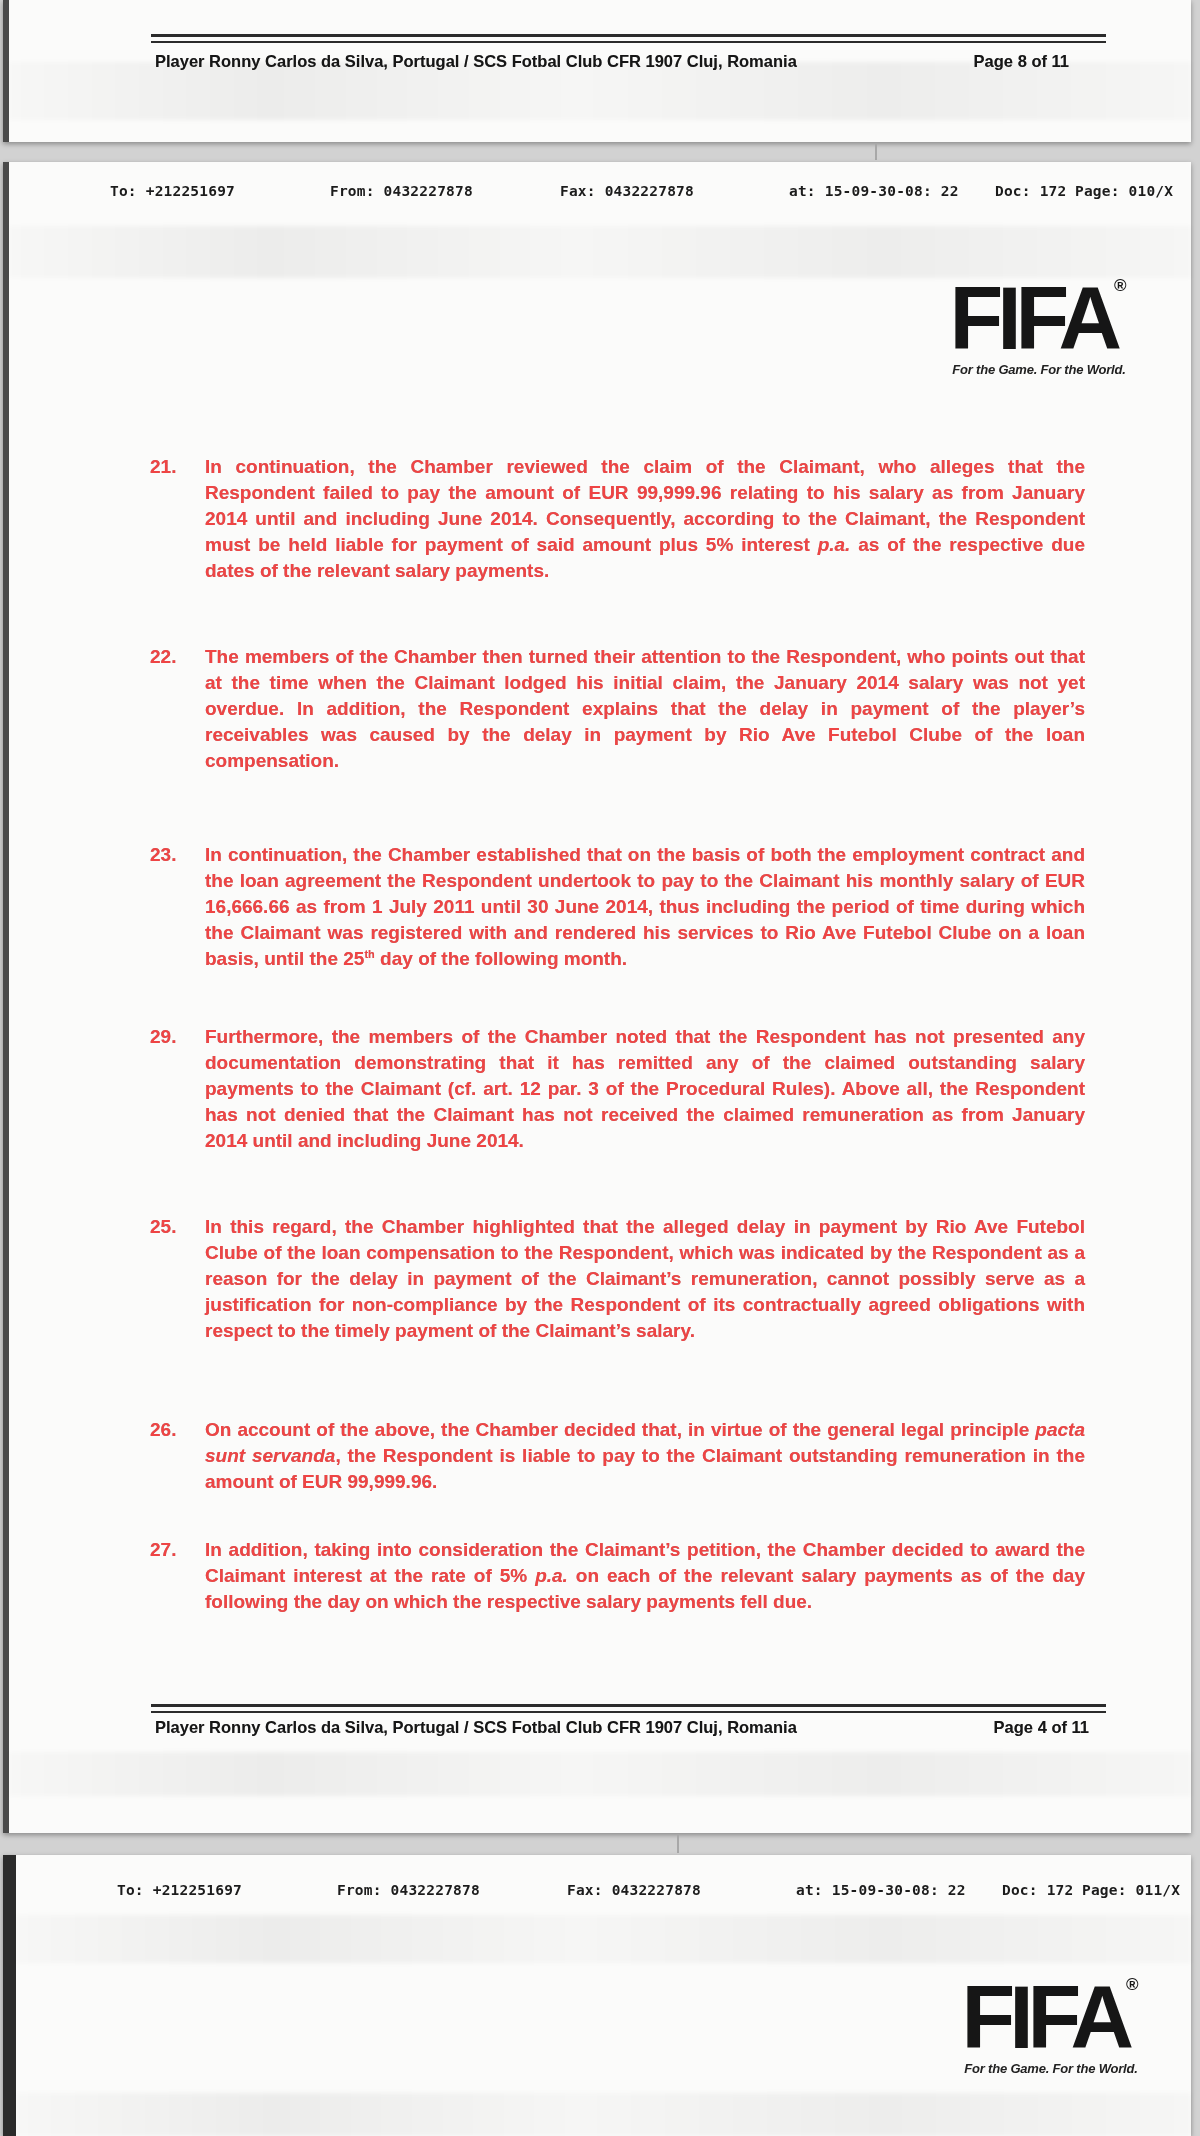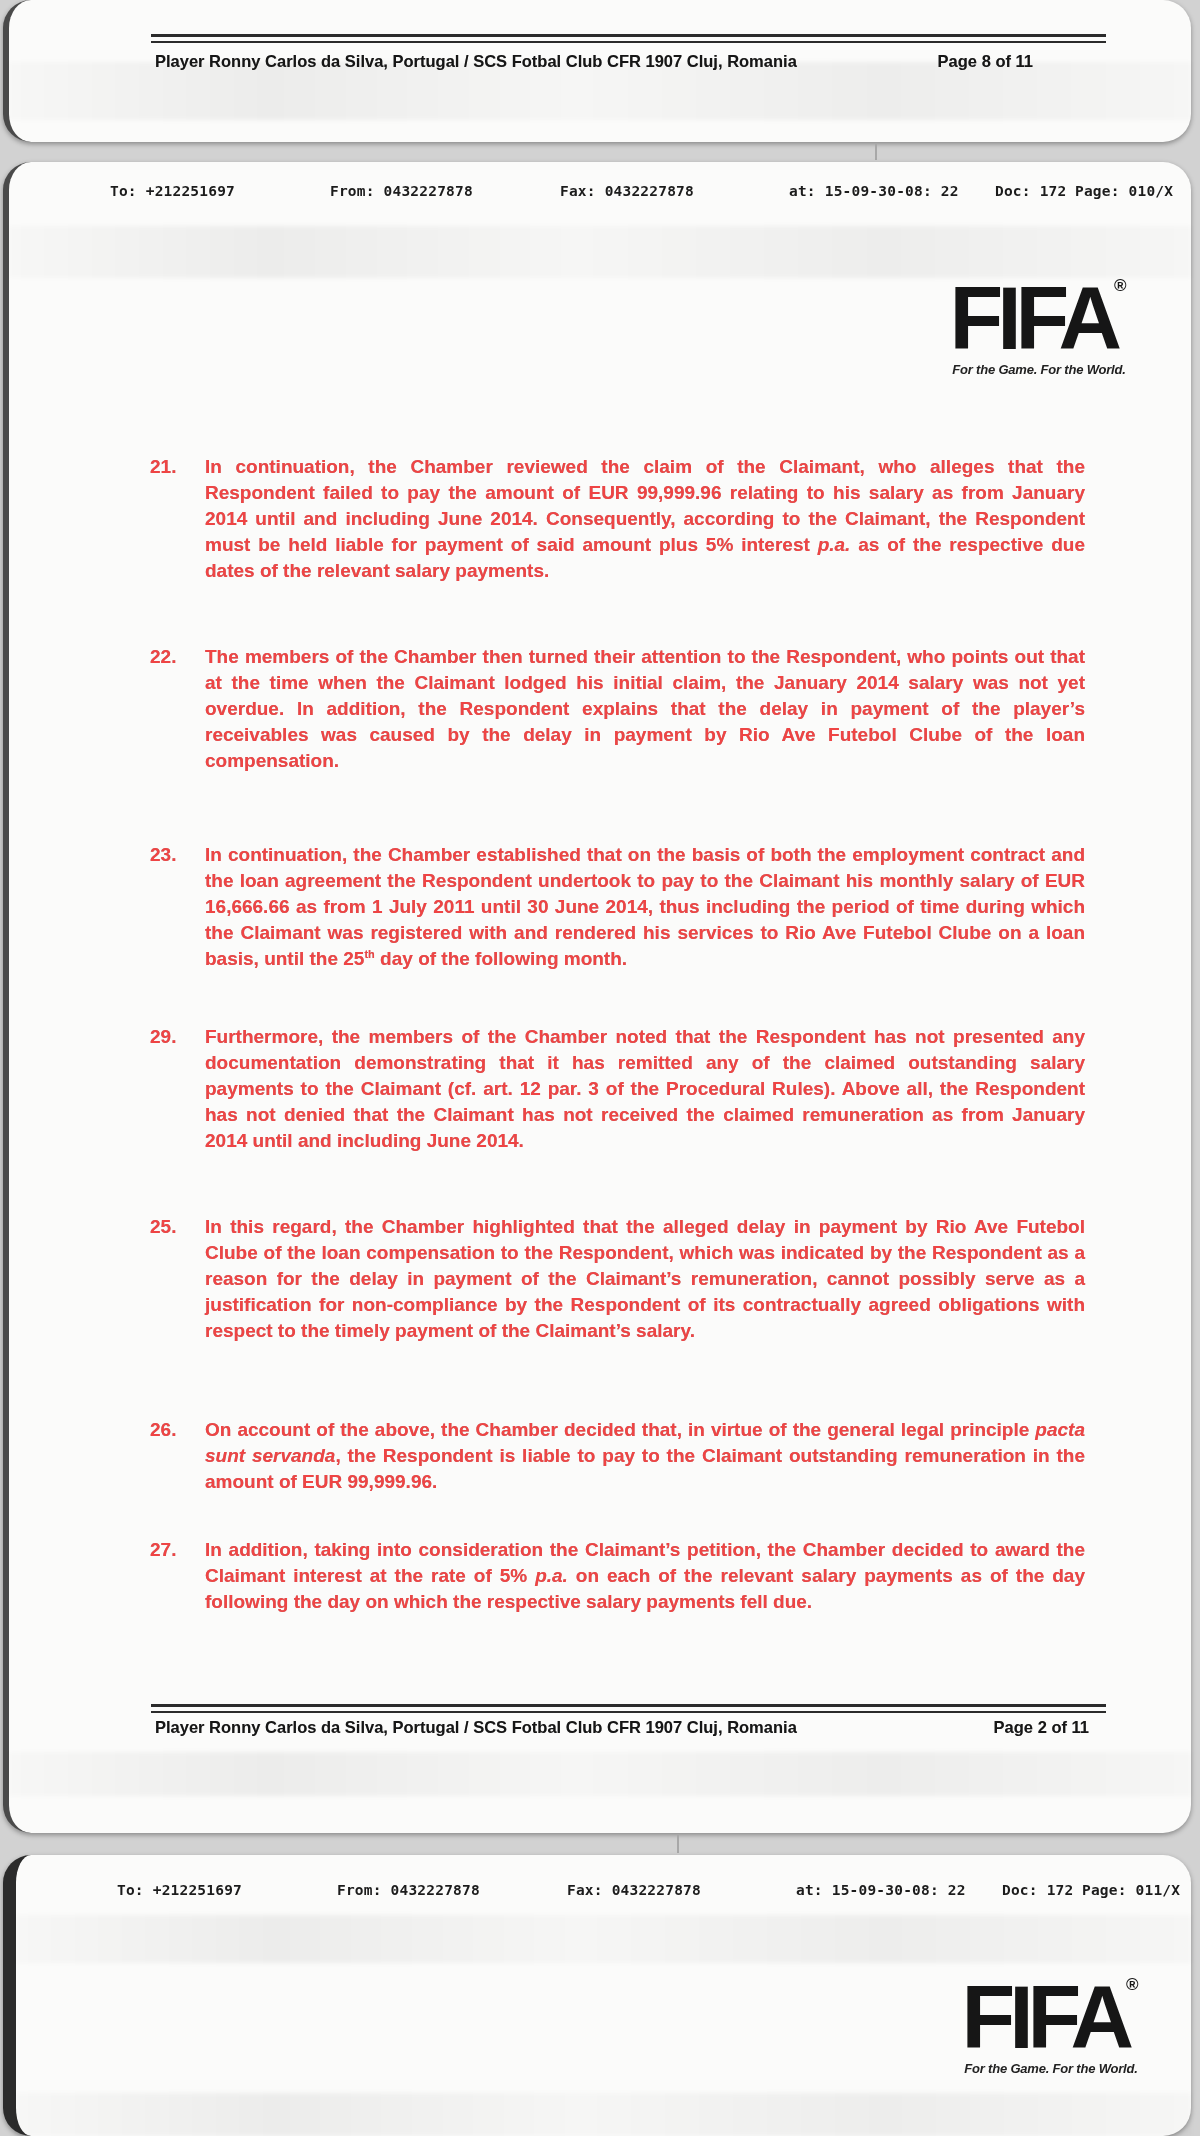--- a/index.html
+++ b/index.html
@@ -7,21 +7,20 @@
     width:1200px;height:2136px;position:relative;
     background:#d2d2d2;
     font-family:"Liberation Sans", sans-serif;
     overflow:hidden;
   }
   .canvas{position:absolute;inset:0;}
   .page{
     position:absolute;left:3px;right:9px;
     background:#fbfbfa;
     box-shadow:0 2px 5px rgba(0,0,0,.35);
-    border-radius:28px;
   }
   #page1{top:0;height:142px;border-left:6px solid #4a4a4a;}
   #page2{top:162px;height:1671px;border-left:6px solid #4a4a4a;}
   #page3{top:1855px;height:281px;border-left:13px solid #2b2b2b;}
 
   .noise{position:absolute;left:0;right:0;pointer-events:none;
     background:linear-gradient(90deg, rgba(0,0,0,.015), rgba(0,0,0,.06) 22%, rgba(0,0,0,.02) 48%, rgba(0,0,0,.055) 74%, rgba(0,0,0,.02));
     filter:blur(2px);}
   .gap-tick{position:absolute;width:2px;background:#a8a8a8;}
 
@@ -55,21 +54,21 @@
   .ptext sup{font-size:11px;line-height:0;vertical-align:super;}
 
   
   .footer-rule{position:absolute;left:142px;width:955px;height:4px;
     border-top:3px solid #2b2b2b;border-bottom:2px solid #2b2b2b;}
   .footer-row{position:absolute;left:146px;width:950px;display:flex;
     justify-content:space-between;font-size:16.5px;font-weight:bold;color:#161616;
     text-shadow:0 0 .5px rgba(0,0,0,.3);white-space:nowrap;}
   #page1 .footer-rule{top:34px;}
   #page1 .footer-row{top:52px;}
-  #page1 .footer-right{margin-right:72px;}
+  #page1 .footer-right{margin-right:36px;}
   #page2 .footer-rule{top:1542px;}
   #page2 .footer-row{top:1556px;}
   #page2 .footer-right{margin-right:16px;}
 </style>
 </head>
 <body>
 
 <div class="canvas">
 
   <div class="page" id="page1">
@@ -131,21 +130,21 @@
           <span class="pnum">27.</span>
           <div class="ptext"><span>In addition, taking into consideration the Claimant’s petition, the Chamber decided to award the Claimant interest at the rate of 5% </span><i>p.a.</i><span> on each of the relevant salary payments as of the day following the day on which the respective salary payments fell due.</span></div>
         </div>
       </div>
 
     <div class="noise" style="top:1590px;height:44px;"></div>
 
     <div class="footer-rule"></div>
     <div class="footer-row">
       <span class="footer-left">Player Ronny Carlos da Silva, Portugal / SCS Fotbal Club CFR 1907 Cluj, Romania</span>
-      <span class="footer-right">Page 2 of 11</span>
+      <span class="footer-right">Page 4 of 11</span>
     </div>
   </div>
 
   <div class="gap-tick" style="left:677px;top:1835px;height:18px;"></div>
 
   <div class="page" id="page3">
     <div class="fax-header" style="top:27px;">
       <span class="fx-to">To: +212251697</span>
       <span class="fx-from">From: 0432227878</span>
       <span class="fx-fax">Fax: 0432227878</span>

